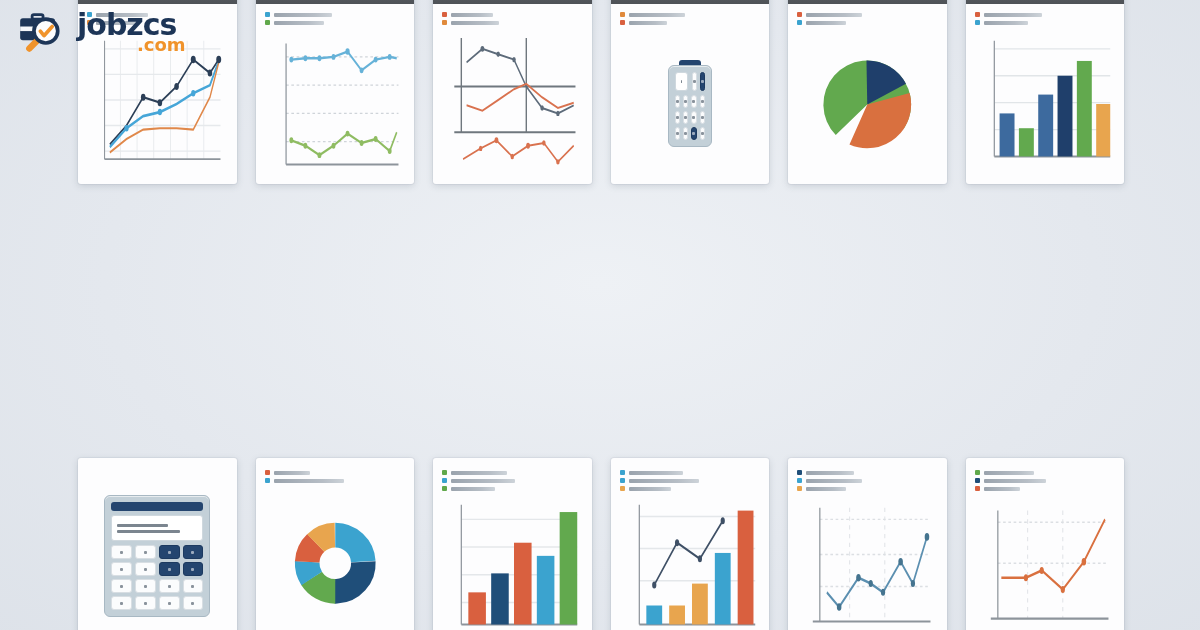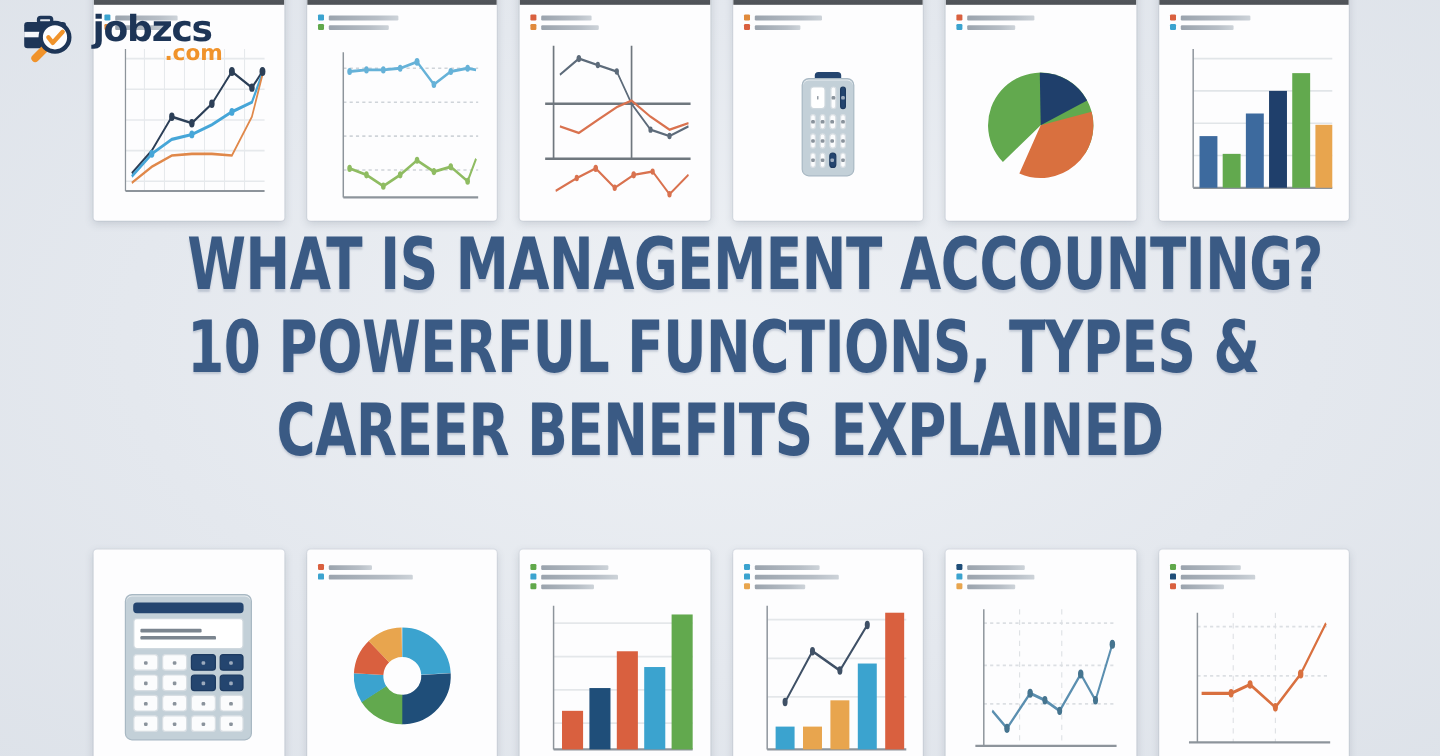--- a/index.html
+++ b/index.html
@@ -417,25 +417,20 @@
             <rect x="72" y="48" width="17" height="46" fill="#3d6a9e"></rect>
             <rect x="94" y="34" width="17" height="60" fill="#1f3f6b"></rect>
             <rect x="116" y="23" width="17" height="71" fill="#62a94e"></rect>
             <rect x="138" y="55" width="16" height="39" fill="#e8a54e"></rect>
           </svg>
         </div>
       </div>
     </div>
   </div>
 
-  <div id="headline">
-    <span class="headline-line" id="hl-1">WHAT IS MANAGEMENT ACCOUNTING?</span>
-    <span class="headline-line" id="hl-2">10 POWERFUL FUNCTIONS, TYPES &amp;</span>
-    <span class="headline-line" id="hl-3">CAREER BENEFITS EXPLAINED</span>
-  </div>
 
   <div class="card-row" id="row-bottom">
 
     <div class="chart-card">
       <div class="card-body" style="padding-top:12px;">
         <div class="calc-wrap">
           <div class="calc" style="width:106px;">
             <div class="calc-topbar"></div>
             <div class="calc-screen" style="height:26px">
               <div class="calc-screen-line" style="width:64%"></div>

